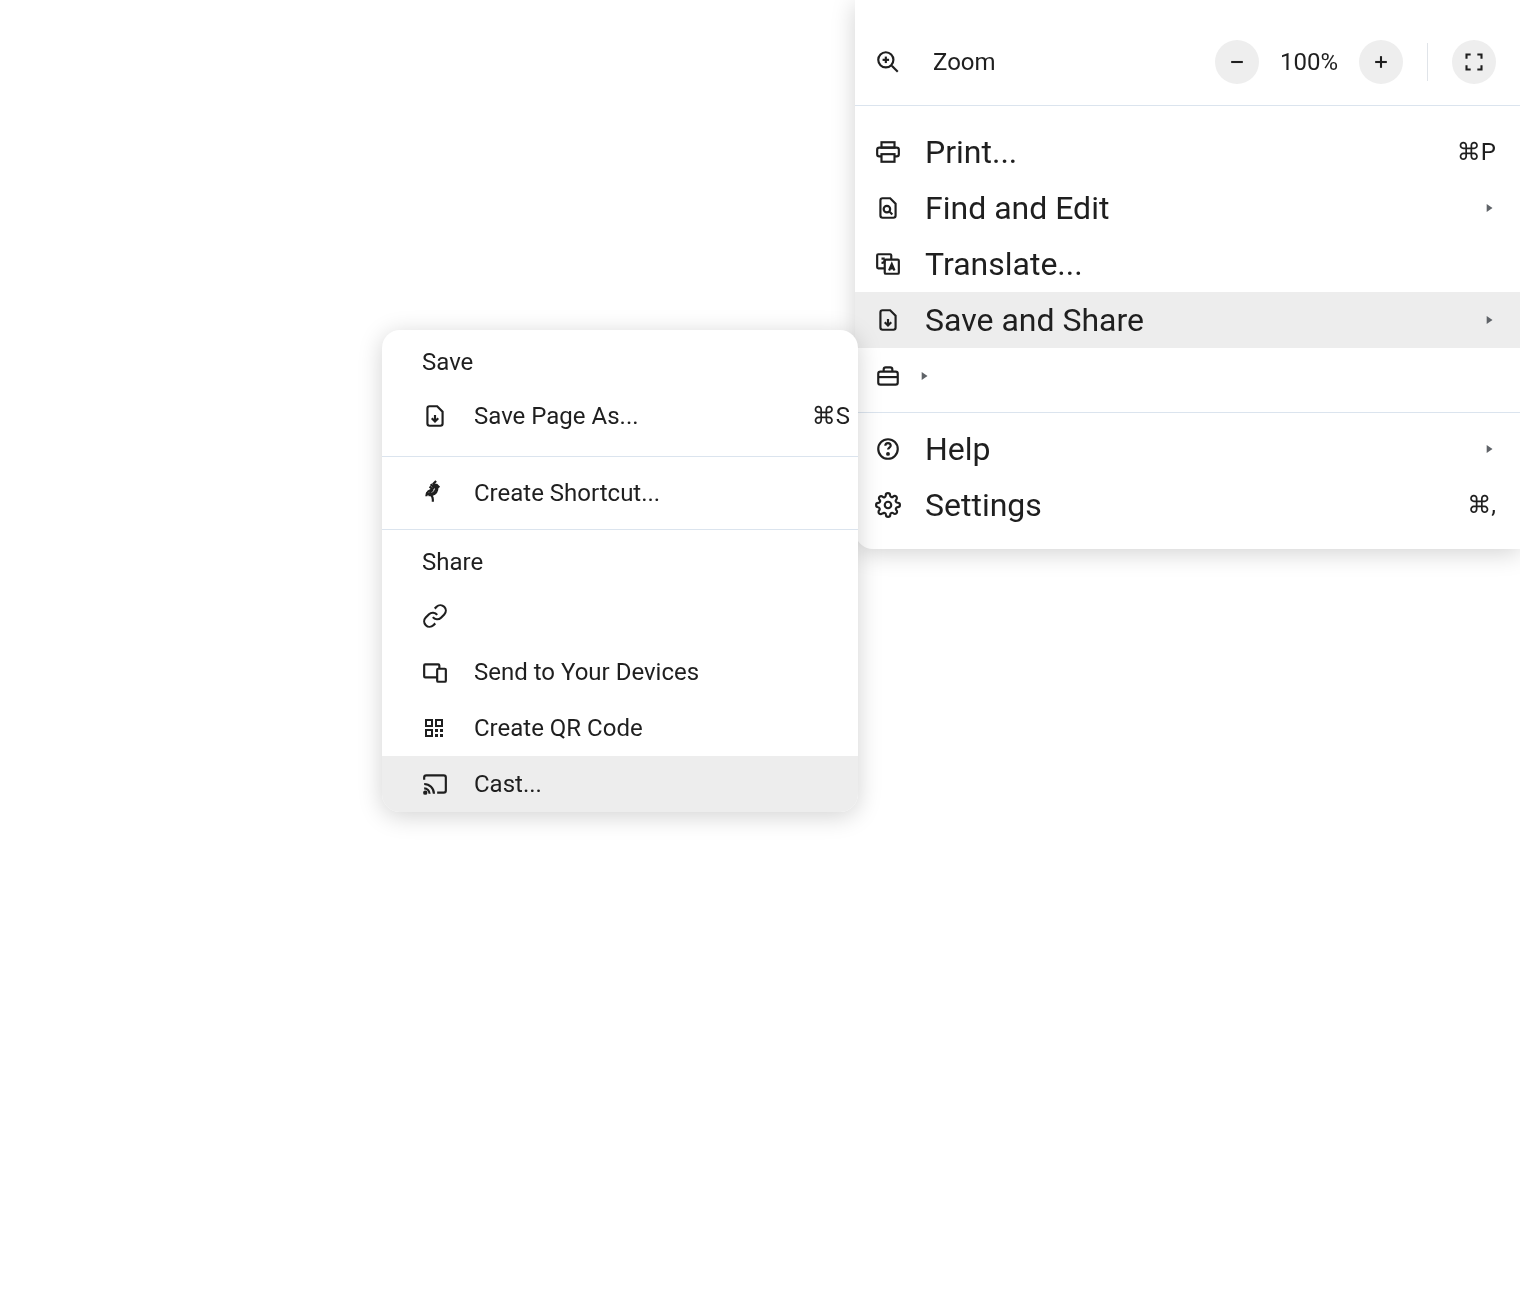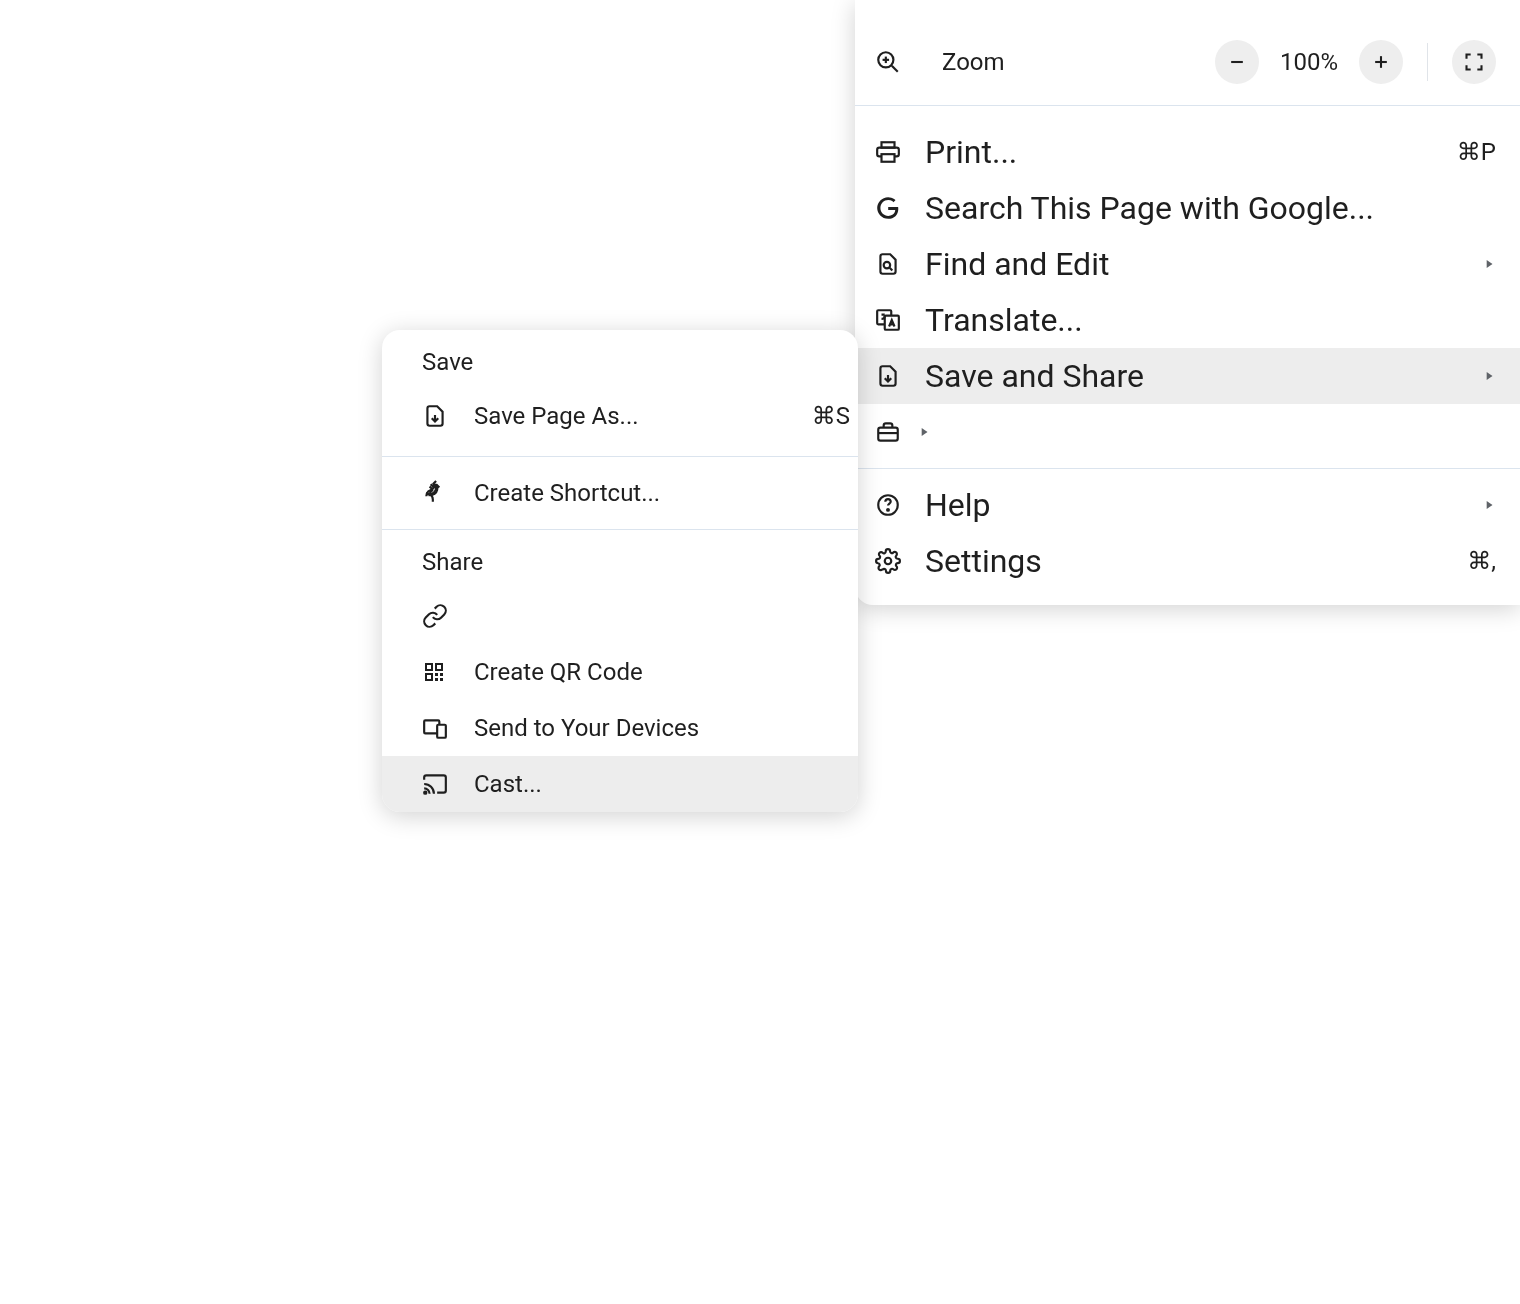--- a/index.html
+++ b/index.html
@@ -19,21 +19,21 @@
       background: #ffffff;
       border-bottom-left-radius: 18px;
       box-shadow: 0 4px 24px rgba(0,0,0,0.18);
       padding-bottom: 16px;
     }
     .zoom-row {
       display: flex;
       align-items: center;
       padding: 12px 24px 12px 20px;
       border-bottom: 1px solid #dbe4ee;
-      gap: 17px;
+      gap: 8px;
       height: 88px;
     }
     .zoom-icon-slot {
       width: 42px;
       display: flex;
       align-items: center;
       justify-content: flex-start;
     }
     .zoom-label {
       font-size: 24px;
@@ -209,30 +209,20 @@
           <rect x="6" y="3" width="12" height="5"></rect>
           <path d="M6 16H4a2 2 0 01-2-2v-4a2 2 0 012-2h16a2 2 0 012 2v4a2 2 0 01-2 2h-2"></path>
           <rect x="6" y="14" width="12" height="7"></rect>
         </svg>
       </span>
     </div>
     <span class="menu-label">Print...</span>
     <span class="menu-shortcut">⌘P</span>
   </div>
 
-  <div class="menu-item">
-    <div class="menu-icon-slot">
-      <span>
-        <svg width="26" height="26" viewBox="0 0 24 24" fill="#1f1f1f">
-          <path d="M21.35 11.1h-9.17v2.73h6.51c-.33 3.81-3.5 5.44-6.5 5.44C8.36 19.27 5 16.25 5 12c0-4.1 3.2-7.27 7.2-7.27 3.09 0 4.9 1.97 4.9 1.97L19 4.72S16.56 2 12.1 2C6.42 2 2.03 6.8 2.03 12c0 5.05 4.13 10 10.22 10 5.35 0 9.25-3.67 9.25-9.09 0-1.15-.15-1.81-.15-1.81z"></path>
-        </svg>
-      </span>
-    </div>
-    <span class="menu-label">Search This Page with Google...</span>
-  </div>
 
   <div class="menu-item">
     <div class="menu-icon-slot">
       <span>
         <svg width="26" height="26" viewBox="0 0 24 24" fill="none" stroke="#1f1f1f" stroke-width="2">
           <path d="M14 3H7a2 2 0 00-2 2v14a2 2 0 002 2h10a2 2 0 002-2V8l-5-5z"></path>
           <circle cx="11" cy="13" r="3"></circle>
           <line x1="13.5" y1="15.5" x2="16" y2="18"></line>
         </svg>
       </span>
@@ -371,20 +361,32 @@
 
   <div class="sub-item">
     <div class="sub-icon-slot">
       <span>
         <svg width="26" height="26" viewBox="0 0 24 24" fill="none" stroke="#1f1f1f" stroke-width="2">
           <path d="M10 13a5 5 0 007.54.54l3-3a5 5 0 00-7.07-7.07l-1.72 1.71"></path>
           <path d="M14 11a5 5 0 00-7.54-.54l-3 3a5 5 0 007.07 7.07l1.71-1.71"></path>
         </svg>
       </span>
     </div>
+  </div>
+
+  <div class="sub-item">
+    <div class="sub-icon-slot">
+      <span>
+        <svg width="26" height="26" viewBox="0 0 24 24" fill="none" stroke="#1f1f1f" stroke-width="2">
+          <rect x="2" y="5" width="14" height="12" rx="1"></rect>
+          <rect x="14" y="9" width="8" height="12" rx="1" fill="#fff"></rect>
+        </svg>
+      </span>
+    </div>
+    <span class="sub-label">Send to Your Devices</span>
   </div>
 
   <div class="sub-item">
     <div class="sub-icon-slot">
       <span>
         <svg width="24" height="24" viewBox="0 0 24 24" fill="#1f1f1f">
           <rect x="3" y="3" width="8" height="8"></rect>
           <rect x="5" y="5" width="4" height="4" fill="#fff"></rect>
           <rect x="13" y="3" width="8" height="8"></rect>
           <rect x="15" y="5" width="4" height="4" fill="#fff"></rect>
@@ -393,32 +395,20 @@
           <rect x="13" y="13" width="3" height="3"></rect>
           <rect x="18" y="13" width="3" height="3"></rect>
           <rect x="13" y="18" width="3" height="3"></rect>
           <rect x="18" y="18" width="3" height="3"></rect>
         </svg>
       </span>
     </div>
     <span class="sub-label">Create QR Code</span>
   </div>
 
-  <div class="sub-item">
-    <div class="sub-icon-slot">
-      <span>
-        <svg width="26" height="26" viewBox="0 0 24 24" fill="none" stroke="#1f1f1f" stroke-width="2">
-          <rect x="2" y="5" width="14" height="12" rx="1"></rect>
-          <rect x="14" y="9" width="8" height="12" rx="1" fill="#fff"></rect>
-        </svg>
-      </span>
-    </div>
-    <span class="sub-label">Send to Your Devices</span>
-  </div>
-
   <div class="sub-item highlighted">
     <div class="sub-icon-slot">
       <span>
         <svg width="26" height="26" viewBox="0 0 24 24" fill="none" stroke="#1f1f1f" stroke-width="2">
           <path d="M2 8V6a2 2 0 012-2h16a2 2 0 012 2v12a2 2 0 01-2 2h-6"></path>
           <path d="M2 12a9 9 0 019 9"></path>
           <path d="M2 16a5 5 0 015 5"></path>
           <circle cx="3" cy="20" r="1" fill="#1f1f1f"></circle>
         </svg>
       </span>

